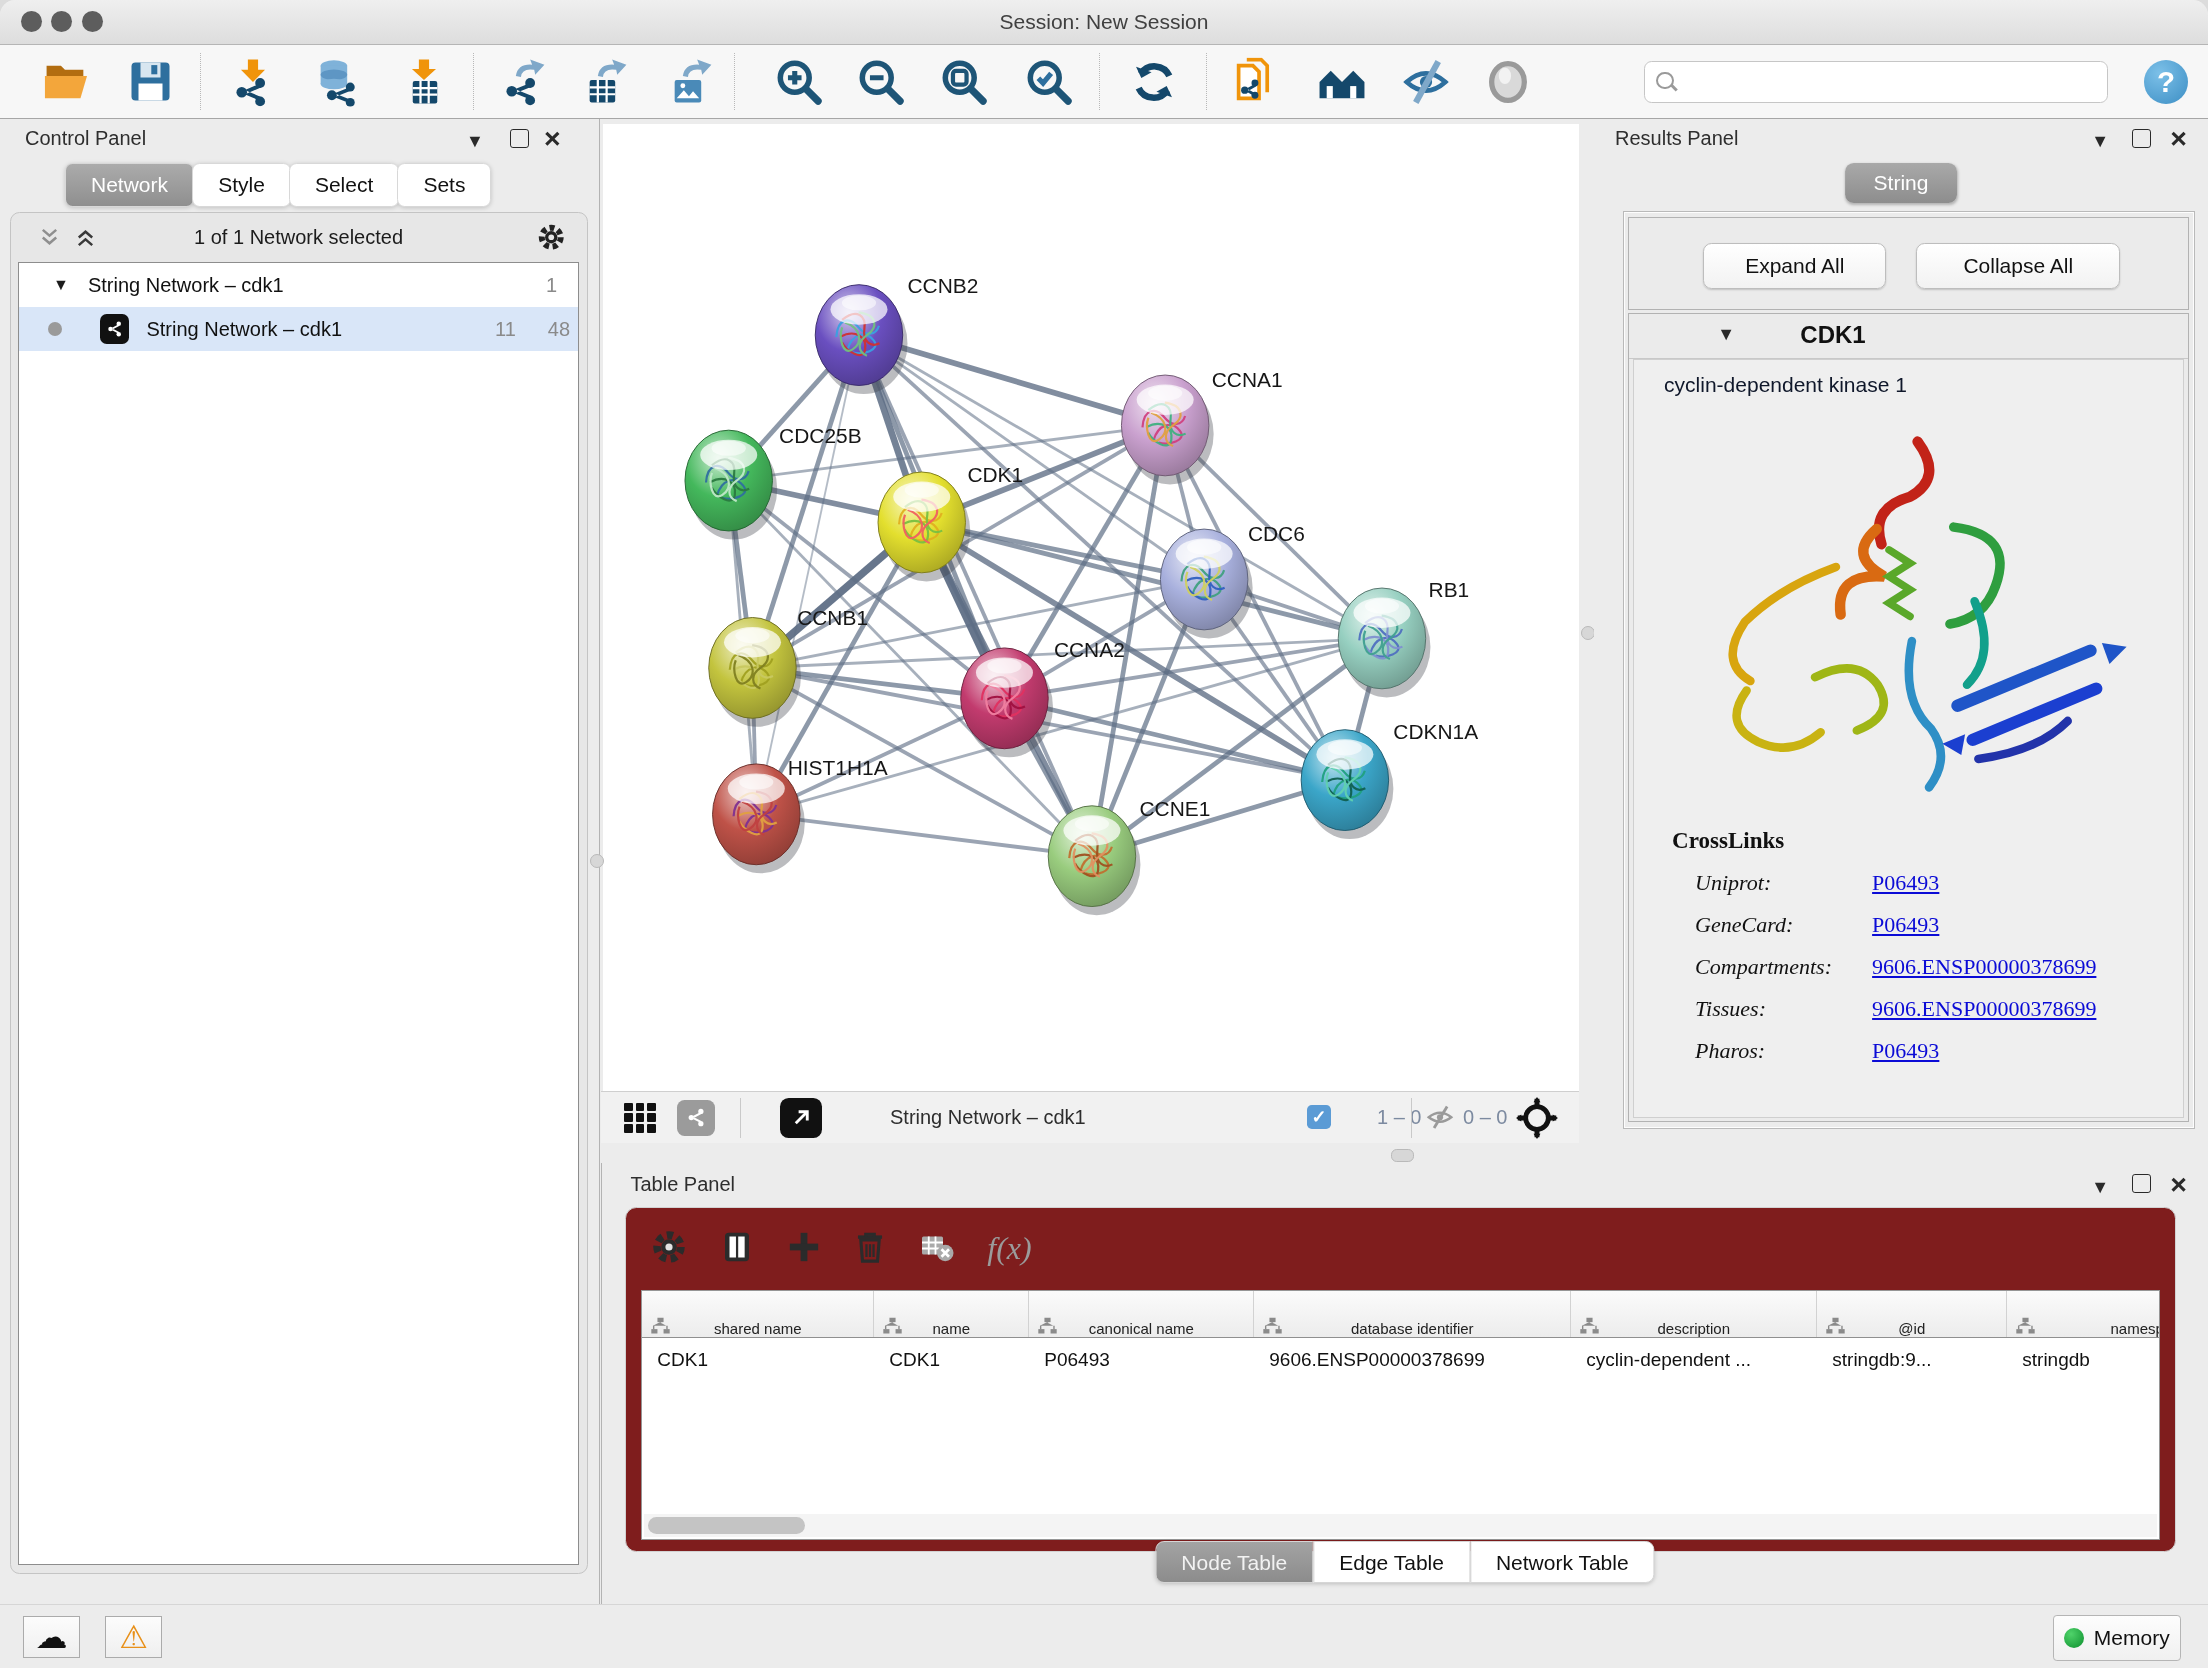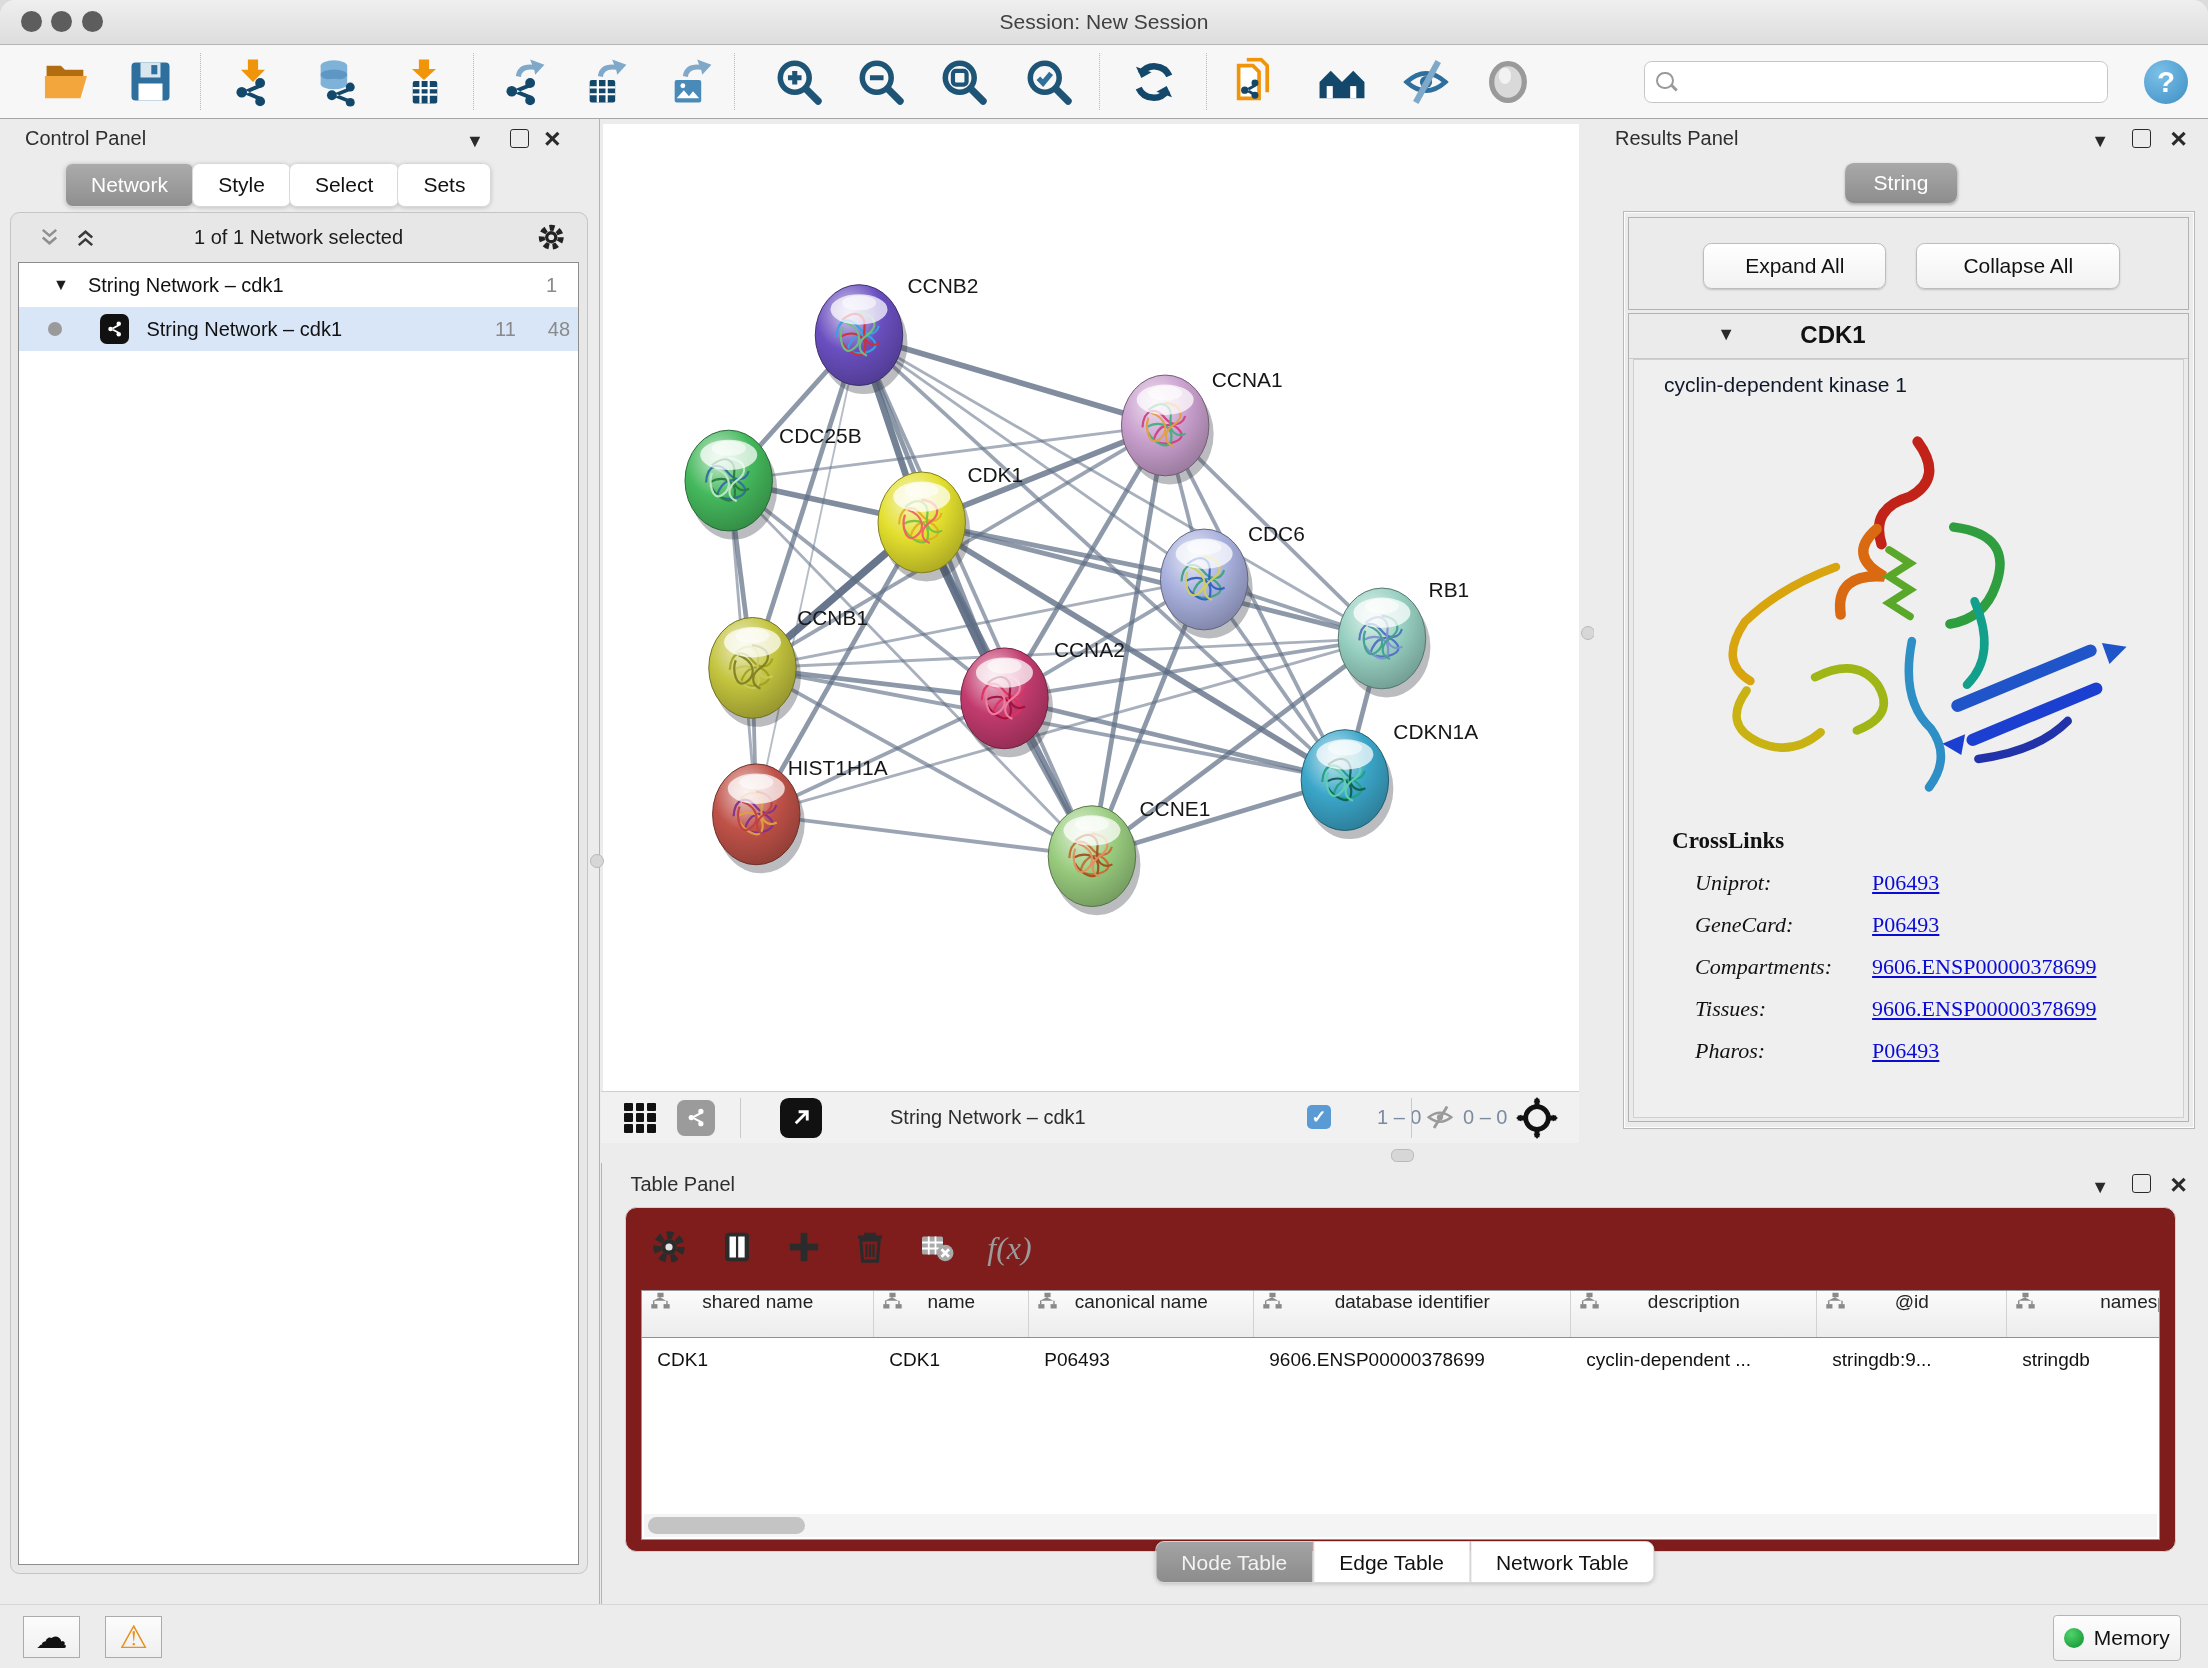--- a/index.html
+++ b/index.html
@@ -77,21 +77,21 @@
   .cl-row .lbl{width:177px;padding-left:23px;font-style:italic;}
   .cl-row a{color:#0b0bd6;text-decoration:underline;}
   
   #table-panel{position:absolute;left:601px;top:1163px;right:0;height:442px;background:#ececec;border-left:1.9px solid #b3b3b3;}
   #tp-card{position:absolute;left:13.3px;right:32px;top:44px;bottom:53px;background:#7f1d1d;border:1px solid #d2d2d2;border-radius:11.4px;margin-left:10px;}
   #tp-toolbar{position:absolute;left:25px;top:13.3px;height:55px;display:flex;align-items:center;gap:32px;}
   .fx{font-family:"Liberation Serif",serif;font-style:italic;font-size:32px;color:#9b9b9b;}
   #tp-table{position:absolute;left:15px;right:15px;top:82px;bottom:11.4px;background:#fff;border:1px solid #969696;overflow:hidden;}
   .tgrid{display:grid;grid-template-columns:232px 155px 225px 317px 246px 190px 285px;}
   #tp-head{height:46px;background:linear-gradient(#fbfbfb,#ececec);border-bottom:1.9px solid #8f8f8f;}
-  #tp-head .hcell{position:relative;display:flex;align-items:flex-start;justify-content:center;font-size:19px;color:#222;border-right:1px solid #d2d2d2;}
+  #tp-head .hcell{position:relative;display:flex;align-items:flex-end;justify-content:center;font-size:15px;color:#222;border-right:1px solid #d2d2d2;}
   #tp-head .hcell svg{position:absolute;left:7.6px;}
   #tp-row{height:44px;}
   #tp-row .cell{display:flex;align-items:center;padding-left:15px;font-size:19px;color:#111;overflow:hidden;white-space:nowrap;}
   #tp-scroll{position:absolute;left:1.9px;right:1.9px;bottom:1.9px;height:23px;background:#f4f4f4;}
   #tp-thumb{position:absolute;left:3.8px;top:2.9px;width:157px;height:17px;border-radius:8.6px;background:#c4c4c4;}
   #tp-tabs{position:absolute;left:50%;transform:translateX(-50%);bottom:22px;display:flex;height:42px;
     filter:drop-shadow(0 1.9px 1.9px rgba(0,0,0,.2));}
   .tp-tab{line-height:42px;padding:0 25px;background:#fff;color:#111;font-size:21px;border:1px solid #d6d6d6;}
   .tp-tab:first-child{border-radius:8.6px 0 0 8.6px;}
   .tp-tab:last-child{border-radius:0 8.6px 8.6px 0;}

